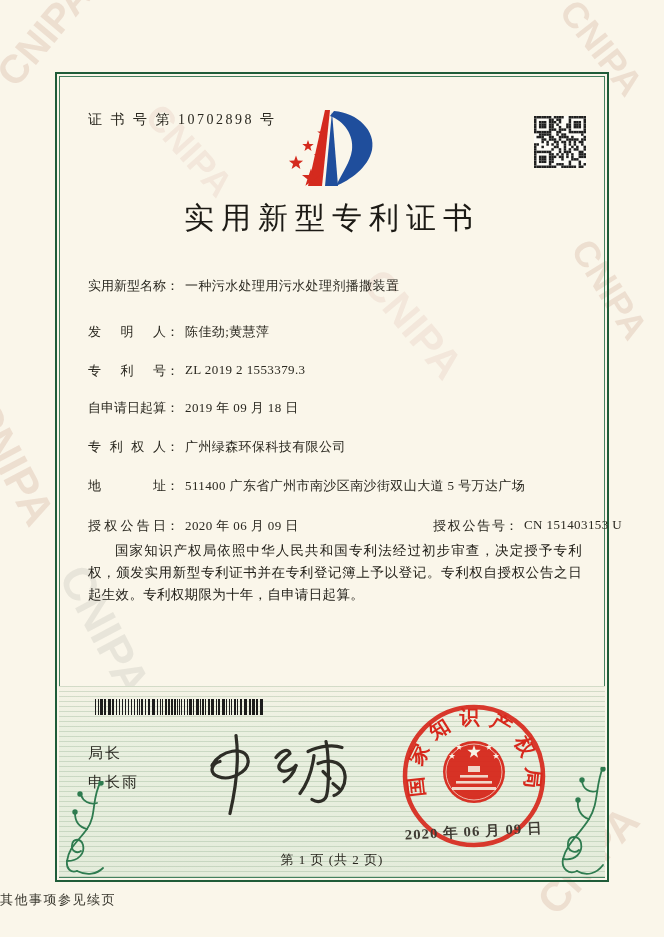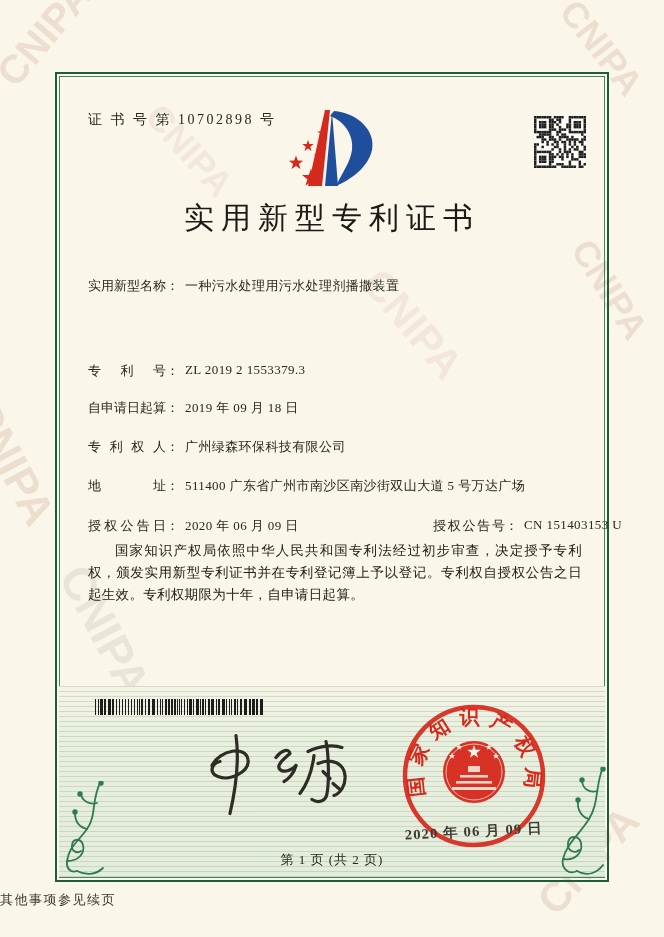--- a/index.html
+++ b/index.html
@@ -323,20 +323,23 @@
         <rect x="39.62" y="49.52" width="2.48" height="2.48" fill="#1e1e1e"></rect>
         <rect x="44.57" y="49.52" width="2.48" height="2.48" fill="#1e1e1e"></rect>
         <rect x="47.05" y="49.52" width="2.48" height="2.48" fill="#1e1e1e"></rect>
       </svg>
 
     <div class="title">实用新型专利证书</div>
 
     <div class="row" style="top:277px">
       <span class="lbl">实用新型名称</span><span class="cl">：</span><span class="val">一种污水处理用污水处理剂播撒装置</span>
     </div>
+    <div class="row" style="top:323px">
+      <span class="lbl">发明人</span><span class="cl">：</span><span class="val">陈佳劲;黄慧萍</span>
+    </div>
     <div class="row" style="top:362px">
       <span class="lbl">专利号</span><span class="cl">：</span><span class="val">ZL 2019 2 1553379.3</span>
     </div>
     <div class="row" style="top:399px">
       <span class="lbl">自申请日起算</span><span class="cl">：</span><span class="val">2019 年 09 月 18 日</span>
     </div>
     <div class="row" style="top:438px">
       <span class="lbl">专利权人</span><span class="cl">：</span><span class="val">广州绿森环保科技有限公司</span>
     </div>
     <div class="row" style="top:477px">
@@ -402,20 +405,24 @@
         <rect x="139" y="0" width="2" height="16" fill="#1c1c1c"></rect>
         <rect x="142" y="0" width="1" height="16" fill="#1c1c1c"></rect>
         <rect x="145" y="0" width="2" height="16" fill="#1c1c1c"></rect>
         <rect x="149" y="0" width="3" height="16" fill="#1c1c1c"></rect>
         <rect x="154" y="0" width="2" height="16" fill="#1c1c1c"></rect>
         <rect x="157" y="0" width="3" height="16" fill="#1c1c1c"></rect>
         <rect x="161" y="0" width="2" height="16" fill="#1c1c1c"></rect>
         <rect x="165" y="0" width="3" height="16" fill="#1c1c1c"></rect>
       </svg>
 
+    <div class="officer">
+      <div>局长</div>
+      <div>申长雨</div>
+    </div>
 
     <svg class="signature" viewBox="0 0 165 85" fill="none" stroke="#2d2d26" stroke-width="3.2" stroke-linecap="round" stroke-linejoin="round">
       <path d="M22,34 C30,18 56,14 58,28 C60,40 40,50 28,45 C18,41 22,32 30,30"></path>
       <path d="M46,4 C49,26 46,56 40,82"></path>
       <path d="M86,26 C92,18 99,17 100,22 C93,28 86,34 90,38 C94,42 103,38 106,34"></path>
       <path d="M106,34 C104,42 98,48 94,50"></path>
       <path d="M118,20 C130,14 144,13 152,16"></path>
       <path d="M124,24 C122,40 116,54 110,62"></path>
       <path d="M136,10 C139,24 139,52 137,62 C136,70 128,72 122,68"></path>
       <path d="M128,32 C142,26 154,32 155,44 C156,54 150,62 144,64"></path>

